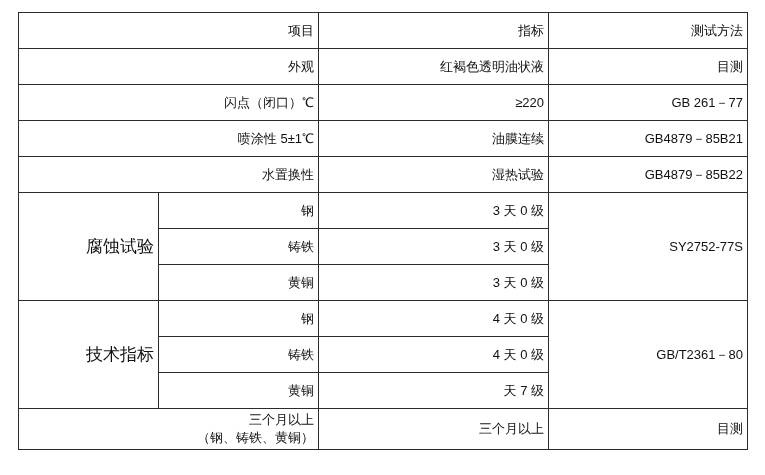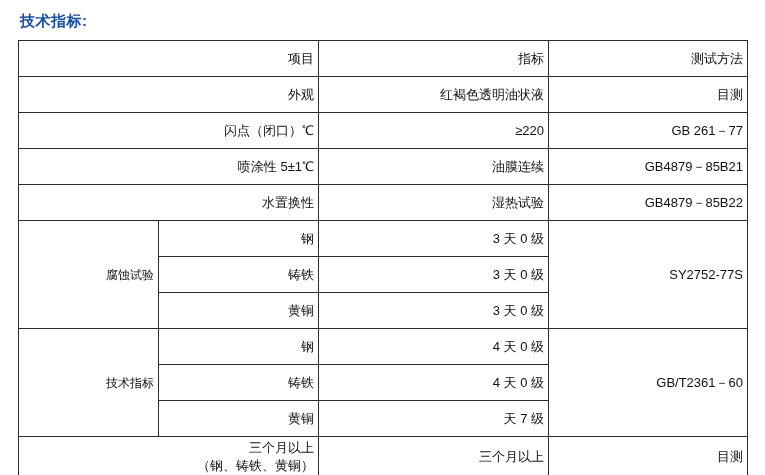--- a/index.html
+++ b/index.html
@@ -38,40 +38,39 @@
   table.spec td {
     border: 1px solid #2b2b2b;
     text-align: right;
     vertical-align: middle;
     height: 31px;
     padding: 2px 4px;
     line-height: 18px;
     color: #111;
   }
   td.group-label {
-    font-size: 12px;
+    font-size: 17px;
   }
   td.two-line {
     line-height: 20px;
     height: 52px;
   }
   .sub {
     display: block;
   }
   col.c-item    { width: 140px; }
   col.c-sub     { width: 160px; }
   col.c-index   { width: 230px; }
   col.c-method  { width: 199px; }
 </style>
 </head>
 <body>
 
 <div class="page">
 
-  <div class="title">技术指标:</div>
 
   <table class="spec">
     <colgroup>
       <col class="c-item">
       <col class="c-sub">
       <col class="c-index">
       <col class="c-method">
     </colgroup>
     <tbody>
       <tr>
@@ -116,21 +115,21 @@
       </tr>
       <tr>
         <td>黄铜</td>
         <td>3 天   0 级</td>
       </tr>
 
       <tr>
         <td class="group-label" rowspan="3">技术指标</td>
         <td>钢</td>
         <td>4 天  0 级</td>
-        <td rowspan="3">GB/T2361－60</td>
+        <td rowspan="3">GB/T2361－80</td>
       </tr>
       <tr>
         <td>铸铁</td>
         <td>4 天  0 级</td>
       </tr>
       <tr>
         <td>黄铜</td>
         <td>天   7 级</td>
       </tr>
 

